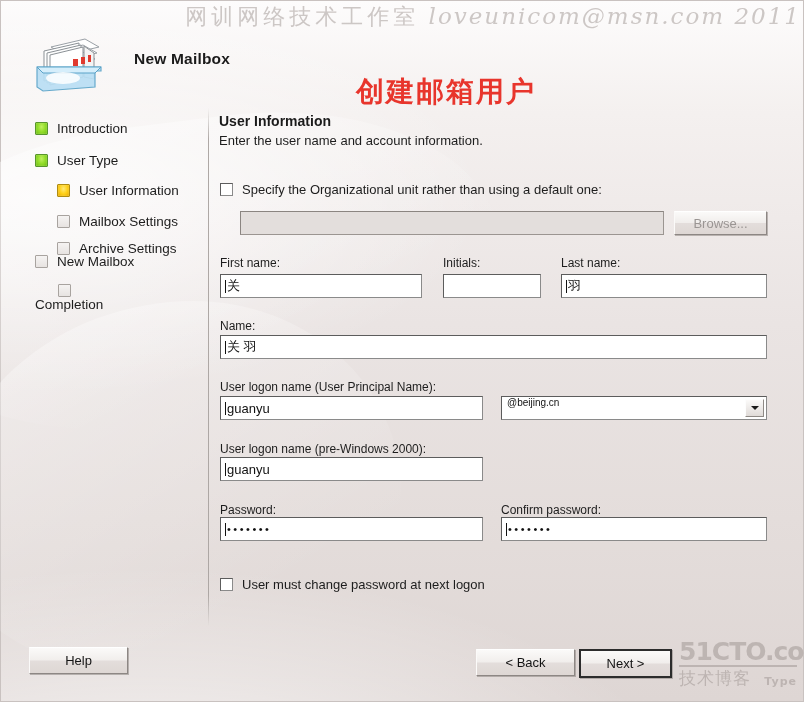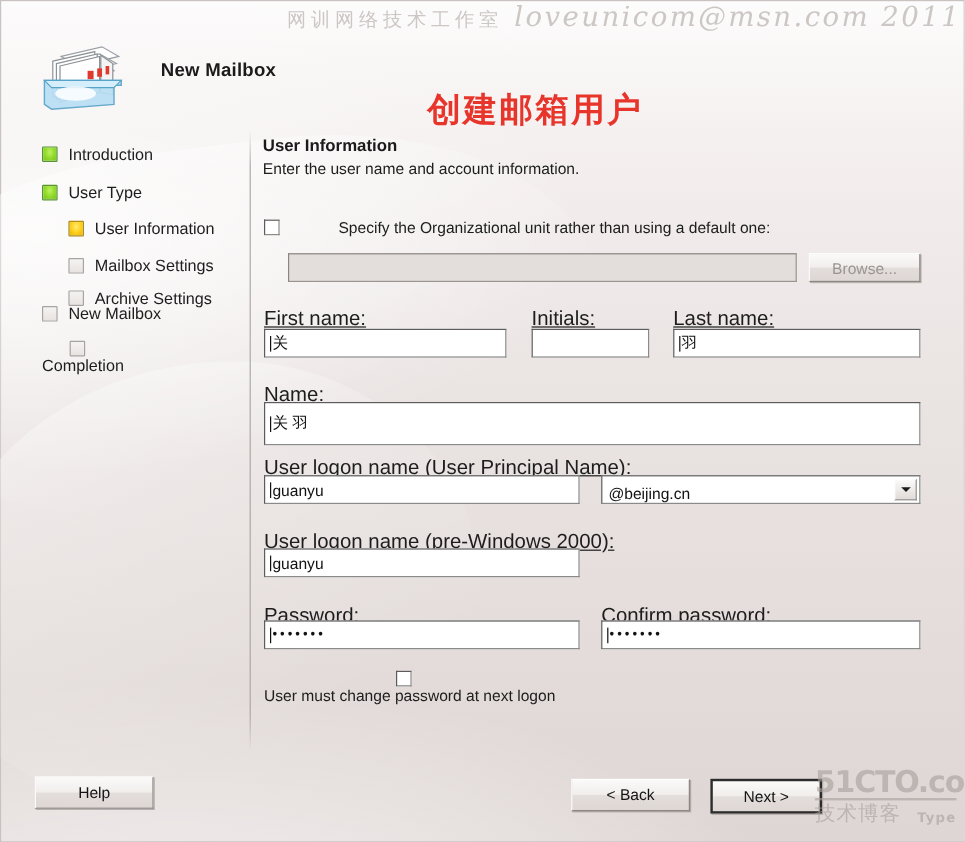--- a/index.html
+++ b/index.html
@@ -63,21 +63,21 @@
     font-family: "DejaVu Serif", serif;
     font-style: italic;
     opacity: 0.92;
     pointer-events: none;
     text-align: right;
   }
   .wm-top .cjk {
     font-family: "DejaVu Sans", sans-serif;
     font-style: normal;
     letter-spacing: 4px;
-    font-size: 16px;
+    font-size: 22px;
   }
   .wm-bottom {
     position: absolute;
     left: 678px;
     top: 638px;
     width: 120px;
     height: 60px;
     pointer-events: none;
     opacity: 0.62;
   }
@@ -208,24 +208,23 @@
     margin: 0 0 4px 0;
   }
   .section-sub {
     font-size: 13px;
     color: #1d1d1d;
     margin: 0;
   }
 
   .row-label {
     position: absolute;
-    font-size: 17px;
+    font-size: 12px;
     color: #1d1d1d;
     white-space: nowrap;
-    text-decoration: underline;
   }
 
   
   .tfield {
     position: absolute;
     box-sizing: border-box;
     background: #ffffff;
     border: 1px solid #8a8a8a;
     border-top-color: #5c5c5c;
     border-left-color: #5c5c5c;
@@ -260,24 +259,24 @@
   }
 
   
   .combo {
     position: absolute;
     box-sizing: border-box;
     background: #ffffff;
     border: 1px solid #8a8a8a;
     border-top-color: #5c5c5c;
     border-left-color: #5c5c5c;
-    font-size: 13px;
+    font-size: 10px;
     color: #111;
     display: flex;
-    align-items: flex-end;
+    align-items: flex-start;
     padding-left: 5px;
   }
   .combo .arrowbtn {
     position: absolute;
     right: 2px;
     top: 2px;
     bottom: 2px;
     width: 17px;
     background: linear-gradient(to bottom, #fbfaf9, #e0dbd8);
     border: 1px solid #8f8a86;
@@ -430,21 +429,21 @@
     </div>
   </div>
 
   <div class="vdivider"></div>
 
   <div class="main">
     <div class="section-title">User Information</div>
     <div class="section-sub">Enter the user name and account information.</div>
   </div>
 
-  <div class="cbrow" style="left:219px; top:181px;gap:40px;">
+  <div class="cbrow" style="left:219px; top:181px;">
     <span class="cbox"></span>
     <span class="cblabel">Specify the Organizational unit rather than using a default one:</span>
   </div>
 
   <div class="tfield disabled" style="left:239px; top:210px; width:424px; height:24px;"></div>
   <div class="btn disabled" style="left:673px; top:210px; width:93px; height:24px;">Browse...</div>
 
   <div class="row-label" style="left:219px; top:255px;">First name:</div>
   <div class="tfield" style="left:219px; top:273px; width:202px; height:24px;">
     <span class="caret"></span>
@@ -454,21 +453,21 @@
   <div class="row-label" style="left:442px; top:255px;">Initials:</div>
   <div class="tfield" style="left:442px; top:273px; width:98px; height:24px;"></div>
 
   <div class="row-label" style="left:560px; top:255px;">Last name:</div>
   <div class="tfield" style="left:560px; top:273px; width:206px; height:24px;">
     <span class="caret"></span>
       <span>羽</span>
   </div>
 
   <div class="row-label" style="left:219px; top:318px;">Name:</div>
-  <div class="tfield" style="left:219px; top:334px; width:547px; height:36px;">
+  <div class="tfield" style="left:219px; top:334px; width:547px; height:24px;">
     <span class="caret"></span>
       <span>关 羽</span>
   </div>
 
   <div class="row-label" style="left:219px; top:379px;">User logon name (User Principal Name):</div>
   <div class="tfield" style="left:219px; top:395px; width:263px; height:24px;">
     <span class="caret"></span>
       <span>guanyu</span>
   </div>
   <div class="combo" style="left:500px; top:395px; width:266px; height:24px;">
@@ -489,29 +488,29 @@
     <span class="caret"></span>
       <span class="pwd">•••••••</span>
   </div>
 
   <div class="row-label" style="left:500px; top:502px;">Confirm password:</div>
   <div class="tfield" style="left:500px; top:516px; width:266px; height:24px;">
     <span class="caret"></span>
       <span class="pwd">•••••••</span>
   </div>
 
-  <div class="cbrow" style="left:219px; top:558px;flex-direction:column;">
+  <div class="cbrow" style="left:219px; top:576px;">
     <span class="cbox"></span>
     <span class="cblabel">User must change password at next logon</span>
   </div>
 
   <div class="footer">
     <div class="btn" style="left:28px; top:12px; width:99px; height:27px;">Help</div>
     <div class="btn" style="left:475px; top:14px; width:99px; height:27px;">&lt; Back</div>
-    <div class="btn default" style="left:578px; top:14px; width:93px; height:29px;margin-left:13px;">Next &gt;</div>
+    <div class="btn default" style="left:578px; top:14px; width:93px; height:29px;">Next &gt;</div>
   </div>
 
   <div class="wm-bottom">
     <div class="line1">51CTO.com</div>
     <div class="line2">
       <span>技术博客</span>
       <span class="blog">Type</span>
     </div>
   </div>
 

